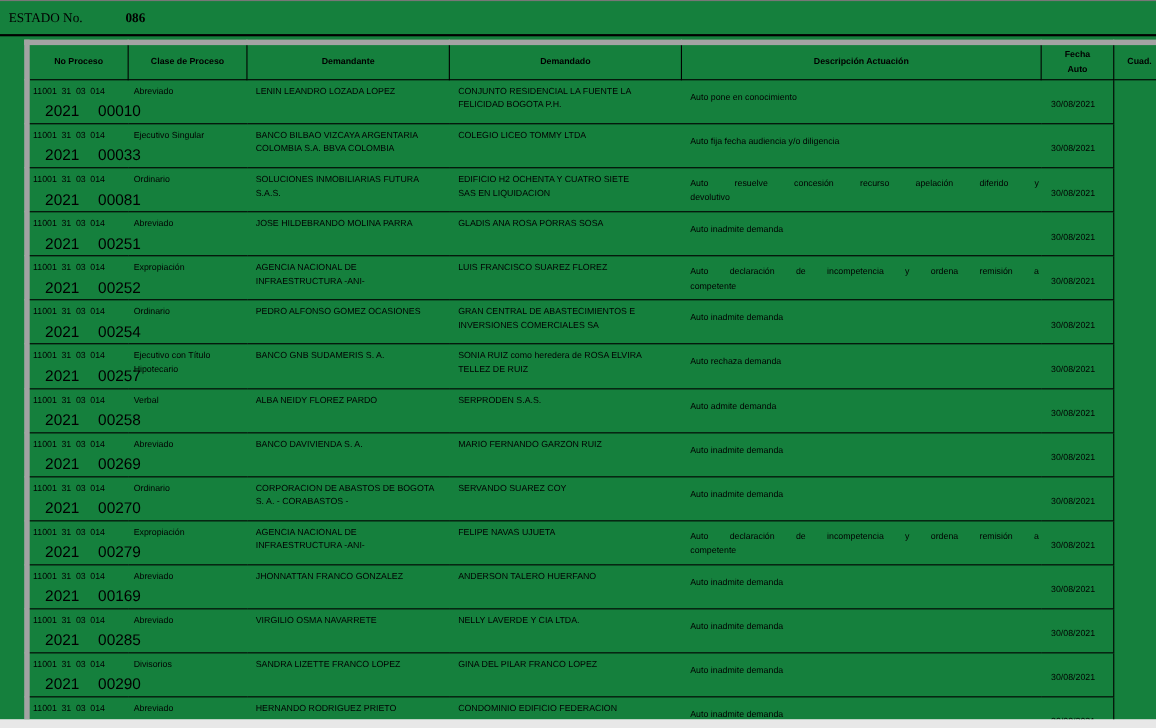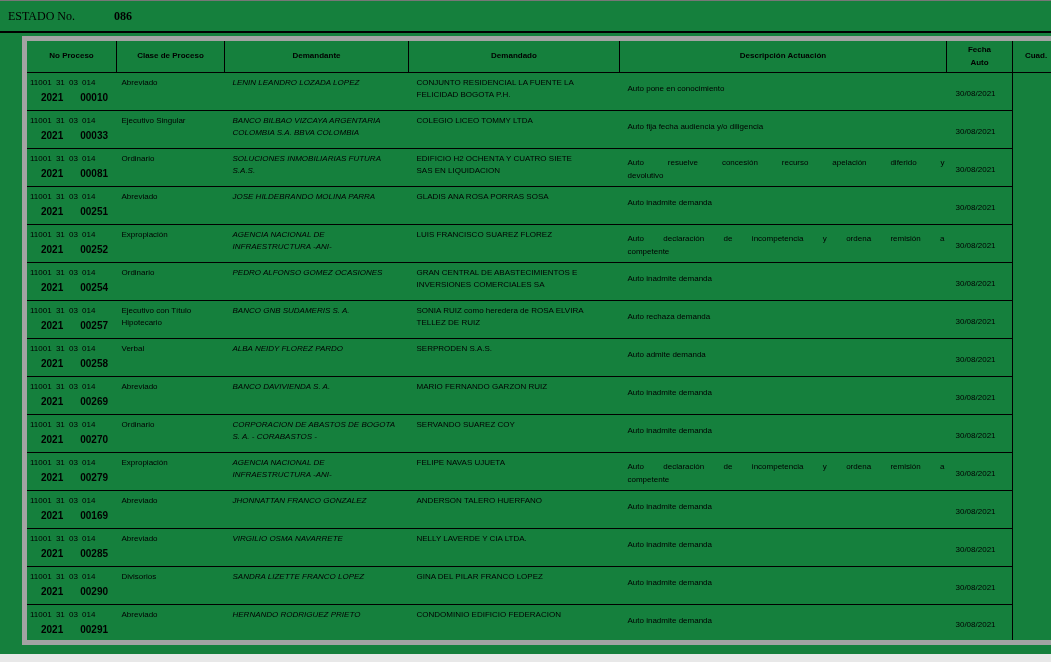--- a/index.html
+++ b/index.html
@@ -67,24 +67,24 @@
   }
   tbody tr { height: 38px; }
   tbody td {
     border-top: 1px solid #000;
     vertical-align: top;
   }
 
   td.c-proc  { padding: 4px 2px 0 3px; }
   .proc-l1   { word-spacing: 2px; white-space: nowrap; }
   .proc-l2   { display: flex; gap: 17px; padding-left: 11px; margin-top: 1px;
-               font-weight: bold; font-size: 10px; }
+               font-weight: normal; font-size: 14px; }
 
   td.c-clase { padding: 4px 6px 0 5px; }
-  td.c-dte   { padding: 4px 11px 0 8px; font-style: italic; }
+  td.c-dte   { padding: 4px 11px 0 8px; }
   td.c-ddo   { padding: 4px 31px 0 8px; }
 
   td.c-desc  { padding: 9px 2px 0 8px; line-height: 1.65; }
   .desc-l1   { display: block; }
   .desc-l2   { display: block; }
   td.c-desc.two-line { padding-top: 7px; }
   td.c-desc.two-line .desc-l1 { text-align: justify; text-align-last: justify; }
 
   td.c-fecha { vertical-align: middle; padding: 6px 0 0 9px; }
   td.c-cuad  { border-top: none; border-left: 1px solid #000; }

